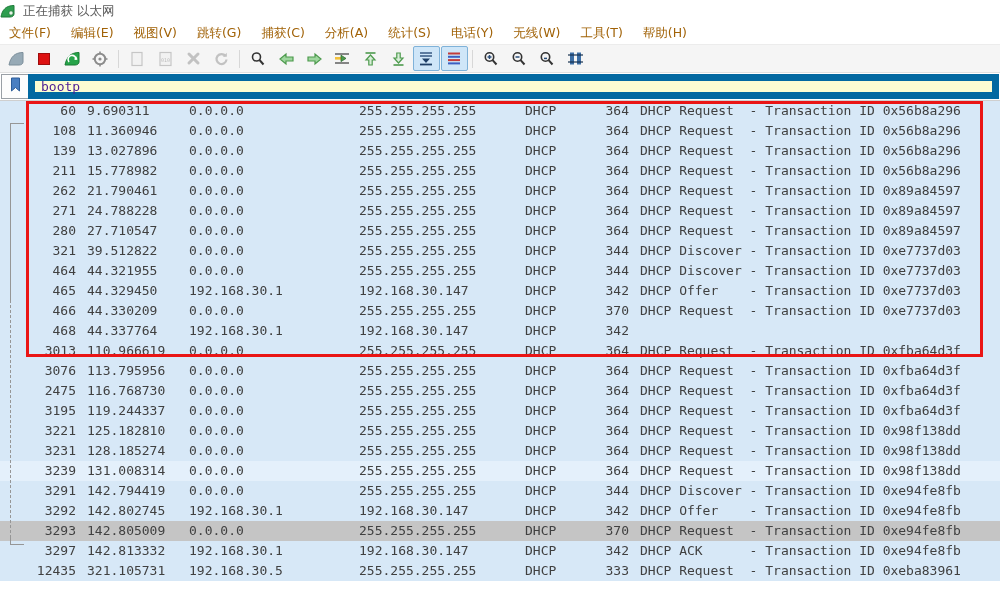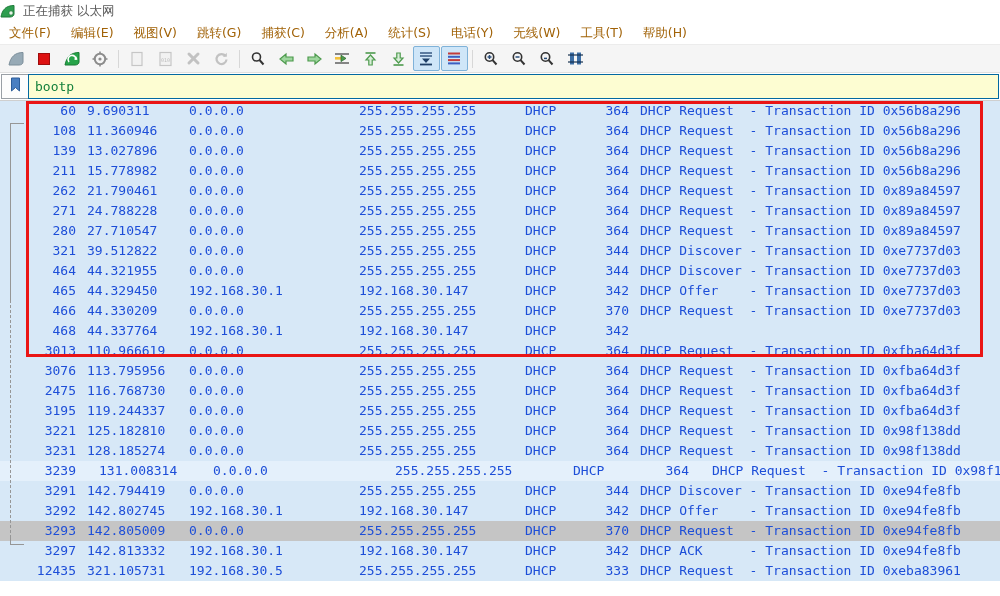--- a/index.html
+++ b/index.html
@@ -18,30 +18,30 @@
   
   .toolbar{height:27px;background:#f5f5f5;border-top:1px solid #ececec;border-bottom:1px solid #e0e0e0;
     display:flex;align-items:center;padding:0 2px;}
   .tbtn{width:25px;height:23px;display:flex;align-items:center;justify-content:center;border-radius:2px;border:1px solid transparent;margin:0 0.5px;}
   .tbtn.pressed{background:#cfe6f8;border:1px solid #7fb2d9;}
   .tsep{width:1px;height:18px;background:#d7d7d7;margin:0 4px;}
   .tbtn svg{display:block;}
   
   .filterbar{height:25px;background:#ffffff;display:flex;align-items:stretch;padding:1px 1px;border-bottom:1px solid #cfcfcf;}
   .bookmark-btn{width:26px;background:#fdfdfd;border:1px solid #9aa0a6;border-right:none;display:flex;align-items:center;justify-content:center;}
-  .filter-input{flex:1;background:#fdfdd2;border:1px solid #0369a1;display:flex;align-items:center;
-    font-family:"DejaVu Sans Mono","Liberation Mono",monospace;font-size:13px;color:#15803d;padding-left:6px;white-space:pre;}
+  .filter-input{flex:1;background:#fdfdd2;border:7px solid #0369a1;display:flex;align-items:center;
+    font-family:"DejaVu Sans Mono","Liberation Mono",monospace;font-size:13px;color:#4c1d95;padding-left:6px;white-space:pre;}
   
   .packet-list{position:relative;}
   .header-row{height:18px;display:flex;background:#fcfcfc;border-bottom:1px solid #9c9c9c;
     font-family:"DejaVu Sans Mono","Liberation Mono",monospace;font-size:12.5px;color:#000;line-height:17px;white-space:pre;}
   .rows{}
-  .row{height:20px;display:flex;background:#d7e8f7;color:#1d4ed8;line-height:20px;white-space:pre;
+  .row{height:20px;display:flex;background:#d7e8f7;color:#404040;line-height:20px;white-space:pre;
     font-family:"DejaVu Sans Mono","Liberation Mono",monospace;font-size:13px;}
-  .row.hover{background:#e4f0fb;gap:12px;}
+  .row.hover{background:#e4f0fb;}
   .row.selected{background:#c5c5c5;}
   .c-no{width:80px;text-align:right;padding-right:4px;box-sizing:border-box;}
   .c-time{width:102px;padding-left:7px;box-sizing:border-box;}
   .c-source{width:170px;padding-left:7px;box-sizing:border-box;}
   .c-dest{width:168px;padding-left:7px;box-sizing:border-box;}
   .c-proto{width:65px;padding-left:5px;box-sizing:border-box;}
   .c-len{width:48px;text-align:right;padding-right:4px;box-sizing:border-box;}
   .c-info{flex:1;padding-left:7px;box-sizing:border-box;overflow:hidden;}
   .h-no{text-align:left;padding-left:3px;padding-right:0;}
   

